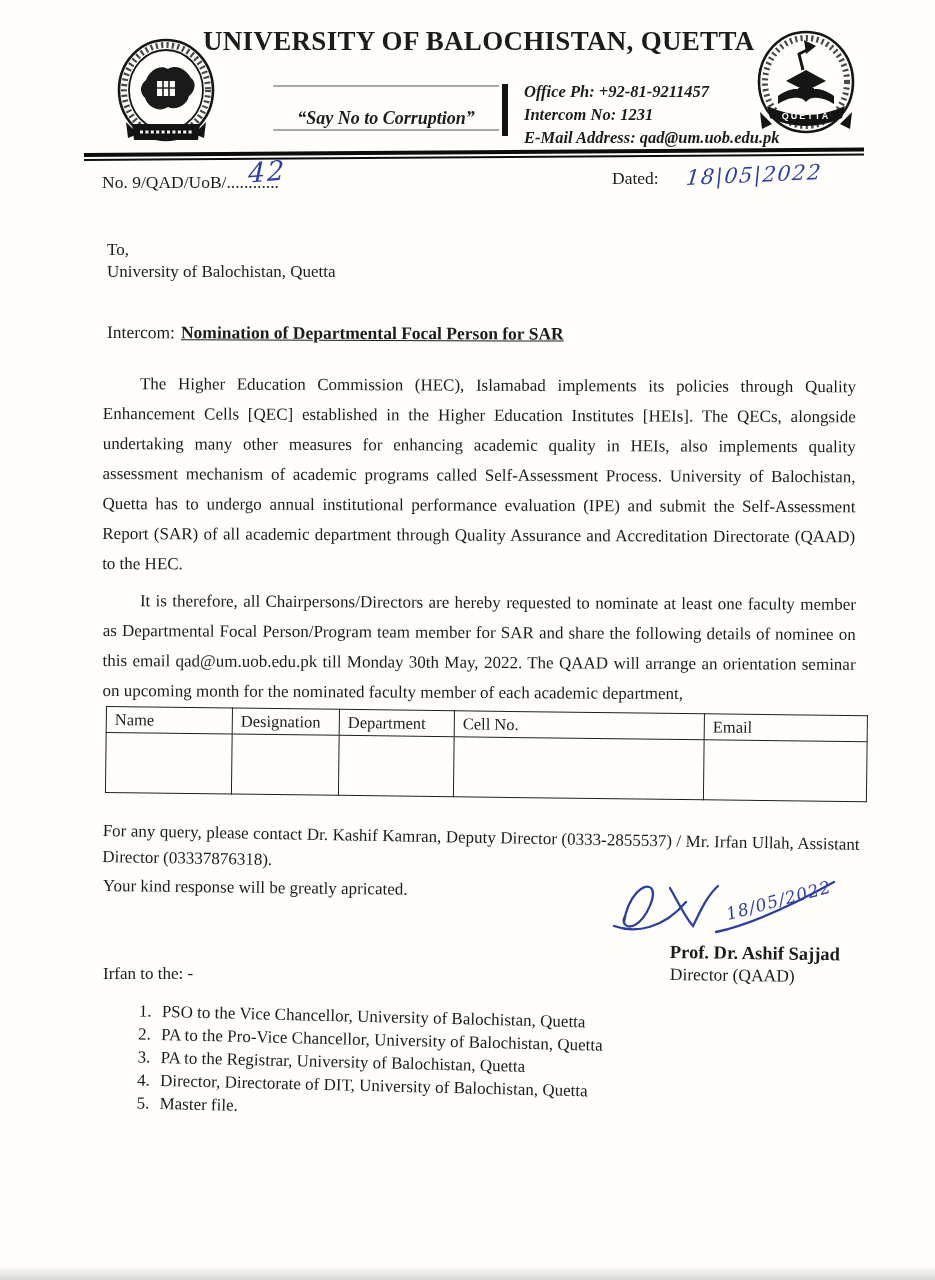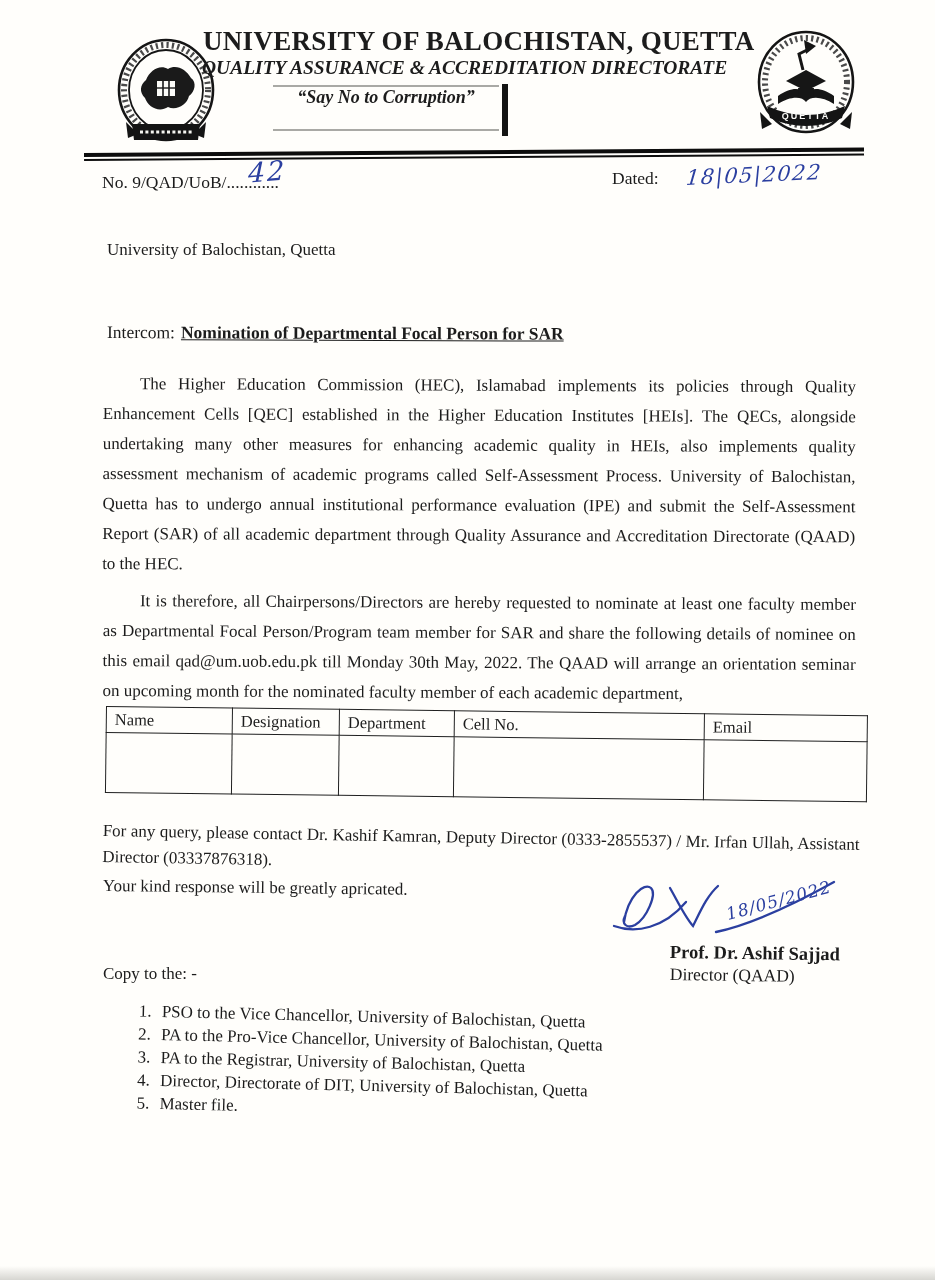--- a/index.html
+++ b/index.html
@@ -11,21 +11,21 @@
     background:#fffefb; color:#1c1c1c; overflow:hidden;
   }
   .abs { position:absolute; }
 
   
   .uni-title { left:203px; top:26px; font-size:27px; font-weight:bold; letter-spacing:.3px; white-space:nowrap; }
   .directorate { left:202px; top:57px; font-size:19.5px; font-weight:bold; font-style:italic; white-space:nowrap; }
   .motto-box {
     left:273px; top:85px; width:226px; height:46px;
     border-top:2px solid #a9a9a5; border-bottom:2px solid #a9a9a5;
-    display:flex; align-items:flex-start; justify-content:center;
+    display:flex; align-items:flex-end; justify-content:center;
     font-size:18px; font-weight:bold; font-style:italic; white-space:nowrap;
   }
   .vbar { left:502px; top:84px; width:6px; height:52px; background:#141414; }
   .contact-block { left:524px; top:80px; width:330px; font-size:16.5px; font-weight:bold; font-style:italic; line-height:23px; }
   .dbl-rule { left:84px; top:153px; width:780px; transform:rotate(-0.4deg); transform-origin:left top; }
   .dbl-rule .l1 { height:3.5px; background:#0d0d0d; }
   .dbl-rule .gap { height:2.5px; }
   .dbl-rule .l2 { height:2px; background:#0d0d0d; }
 
   
@@ -97,39 +97,44 @@
     <path d="M58 64 L74 64 L73 72 L59 72 Z" fill="#161616"></path>
     <path d="M63 46 L59 30 L69 25" fill="none" stroke="#161616" stroke-width="3"></path>
     <polygon points="64,16 76,22 66,30" fill="#161616"></polygon>
     <path d="M27 82 Q66 100 105 82 L102 94 Q66 110 30 94 Z" fill="#141414"></path>
     <text x="66" y="95" text-anchor="middle" font-size="9" font-weight="bold" fill="#fbfbf8" font-family="Liberation Sans, sans-serif" letter-spacing="2">QUETTA</text>
     <polygon points="20,88 32,100 22,105" fill="#141414"></polygon>
     <polygon points="112,88 100,100 110,105" fill="#141414"></polygon>
   </svg>
 
   <div class="abs uni-title">UNIVERSITY OF BALOCHISTAN, QUETTA</div>
-  <div class="abs directorate">QUALITY ASSURANCE &amp; ACCREDITATION DIRECTORATE</div>
   <div class="abs motto-box">
     <span>“Say  No to Corruption”</span>
   </div>
   <div class="abs vbar"></div>
+  <div class="abs contact-block">
+    <div>Office Ph: +92-81-9211457</div>
+    <div>Intercom No: 1231</div>
+    <div>E-Mail Address: qad@um.uob.edu.pk</div>
+  </div>
   <div class="abs dbl-rule">
     <div class="l1"></div>
       <div class="gap"></div>
       <div class="l2"></div>
   </div>
 
   <div class="abs ref-no">
     <span>No. 9/QAD/UoB/</span><span>............</span>
   </div>
   <div class="abs hand hand-no">42</div>
   <div class="abs dated">Dated:</div>
   <div class="abs hand hand-date">18|05|2022</div>
 
   <div class="abs recipient">
+    <div>To,</div>
     <div>University of Balochistan, Quetta</div>
   </div>
 
   <div class="abs subject-line">
     <span>Intercom:</span><span class="subj-text">Nomination of Departmental Focal Person for SAR</span>
   </div>
 
   <div class="abs para p1">The Higher Education Commission (HEC), Islamabad implements its policies through Quality Enhancement Cells [QEC] established in the Higher Education Institutes [HEIs]. The QECs, alongside undertaking many other measures for enhancing academic quality in HEIs, also implements quality assessment mechanism of academic programs called Self-Assessment Process. University of Balochistan, Quetta has to undergo annual institutional performance evaluation (IPE) and submit the Self-Assessment Report (SAR) of all academic department through Quality Assurance and Accreditation Directorate (QAAD) to the HEC.</div>
   <div class="abs para p2">It is therefore, all Chairpersons/Directors are hereby requested to nominate at least one faculty member as Departmental Focal Person/Program team member for SAR and share the following details of nominee on this email qad@um.uob.edu.pk till Monday 30th May, 2022. The QAAD will arrange an orientation seminar on upcoming month for the nominated faculty member of each academic department,</div>
 
@@ -169,21 +174,21 @@
       <path d="M18 48 C22 22 38 8 45 14 C51 20 41 44 29 51 C21 55 15 50 19 42"></path>
       <path d="M8 52 C30 60 58 54 80 28"></path>
       <path d="M64 14 C72 28 79 43 87 52 C95 36 101 22 112 12"></path>
       <path d="M110 58 C148 50 192 28 228 8"></path>
     </g>
     <text transform="translate(122 46) rotate(-15)" font-size="17" fill="#2b3fa0" font-style="italic" font-family="DejaVu Serif, serif" letter-spacing="1">18/05/2022</text>
   </svg>
   <div class="abs sig-name">Prof. Dr. Ashif Sajjad</div>
   <div class="abs sig-title">Director (QAAD)</div>
 
-  <div class="abs copy-label">Copy to the: -</div>
+  <div class="abs copy-label">Irfan to the: -</div>
   <div class="abs copy-list">
     <ol>
       <li>PSO to the Vice Chancellor, University of Balochistan, Quetta</li>
       <li>PA to the Pro-Vice Chancellor, University of Balochistan, Quetta</li>
       <li>PA to the Registrar, University of Balochistan, Quetta</li>
       <li>Director, Directorate of DIT, University of Balochistan, Quetta</li>
       <li>Master file.</li>
     </ol>
   </div>
 

